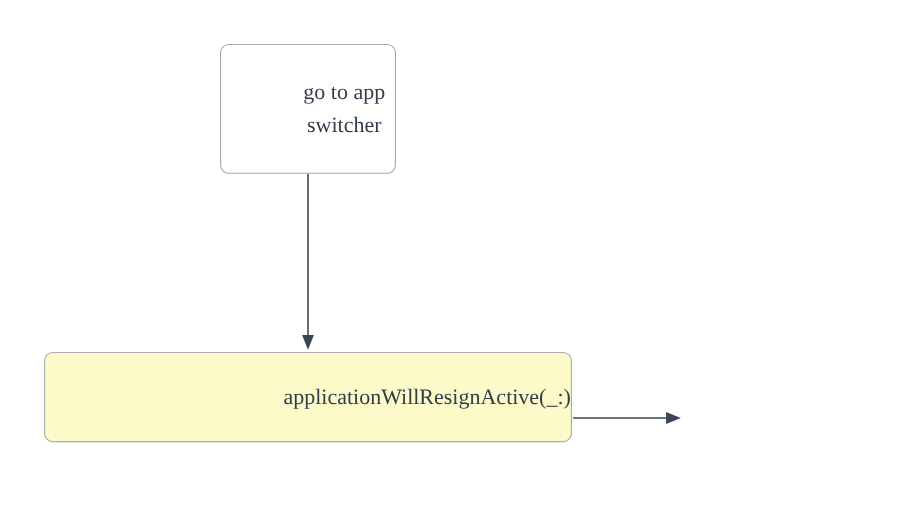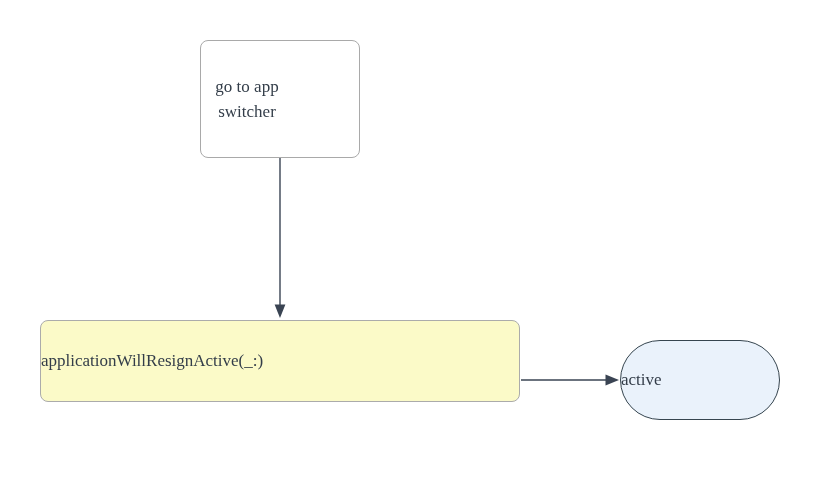--- a/index.html
+++ b/index.html
@@ -23,23 +23,23 @@
     top: 0;
     width: 820px;
     height: 480px;
     pointer-events: none;
   }
   .node {
     position: absolute;
     box-sizing: border-box;
     display: flex;
     align-items: center;
-    justify-content: flex-start;
+    justify-content: flex-end;
     text-align: center;
-    font-size: 17px;
+    font-size: 20px;
     color: #333d49;
     line-height: 1.5;
   }
   .node-switcher {
     left: 200px;
     top: 40px;
     width: 160px;
     height: 118px;
     background: #ffffff;
     border: 1px solid #a9a9a9;
@@ -84,17 +84,14 @@
   </svg>
 
   <div class="node node-switcher">
     <div class="label-inner">go to app switcher</div>
   </div>
 
   <div class="node node-resign">
     <div class="label-inner">applicationWillResignActive(_:)</div>
   </div>
 
-  <div class="node node-active">
-    <div class="label-inner">active</div>
-  </div>
 
 </div>
 
 </body></html>

